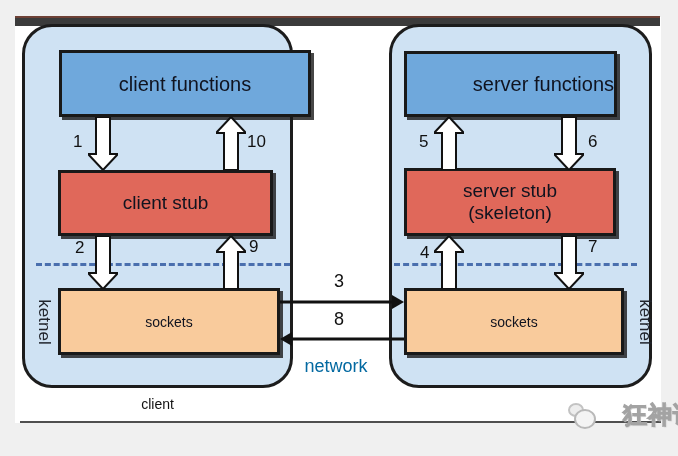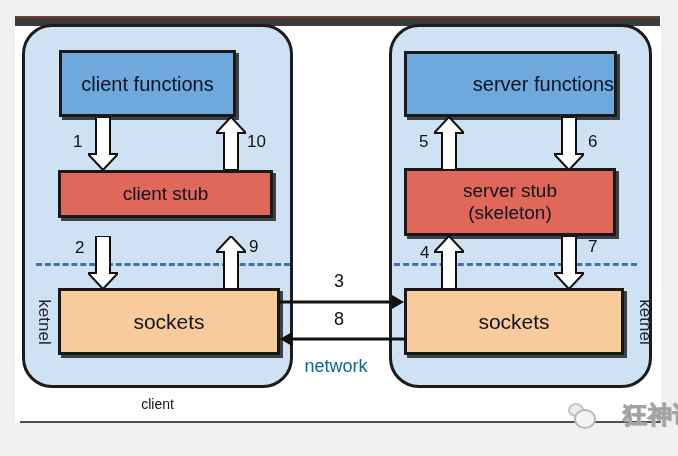--- a/index.html
+++ b/index.html
@@ -26,21 +26,21 @@
 
   .box {
     position:absolute; box-sizing:border-box;
     border:3px solid #191919;
     box-shadow:3px 3px 0 rgba(25,25,25,0.8);
     display:flex; flex-direction:column; align-items:center; justify-content:center;
     font-size:20px; color:#10131f; text-align:center; line-height:22px;
   }
   .box.functions { background:#6fa8dc; }
   .box.stub      { background:#e0685a; font-size:19px; }
-  .box.sockets   { background:#f9cb9c; font-size:21px; }
+  .box.sockets   { background:#f9cb9c; font-size:14px; }
 
   .dash { position:absolute; height:0; border-top:3px dashed #4a6fae; }
 
   .num { position:absolute; font-size:17px; color:#111; line-height:18px; }
 
   .vlabel {
     position:absolute; width:70px; height:18px; line-height:18px;
     text-align:center; font-size:17px; color:#20242c;
     transform:rotate(90deg);
   }
@@ -81,25 +81,25 @@
 <body>
 
 <div class="screen">
 
   <div class="panel"></div>
   <div class="topstrip"></div>
   <div class="bottomline"></div>
 
   <div class="container client">
 
-    <div class="box functions" style="left:34px; top:23px; width:177px; height:67px;">
+    <div class="box functions" style="left:34px; top:23px; width:252px; height:67px;">
       <span>client functions</span>
     </div>
 
-    <div class="box stub" style="left:33px; top:143px; width:215px; height:48px;text-align:center;">
+    <div class="box stub" style="left:33px; top:143px; width:215px; height:66px;text-align:center;">
       <span>client stub</span>
     </div>
 
     <div class="box sockets" style="left:33px; top:261px; width:222px; height:67px;">
       <span>sockets</span>
     </div>
 
     <div class="dash" style="left:11px; top:236px; width:254px;"></div>
 
     <svg class="varrow" style="left:63px; top:90px;" width="30" height="53" viewBox="0 0 30 53">

